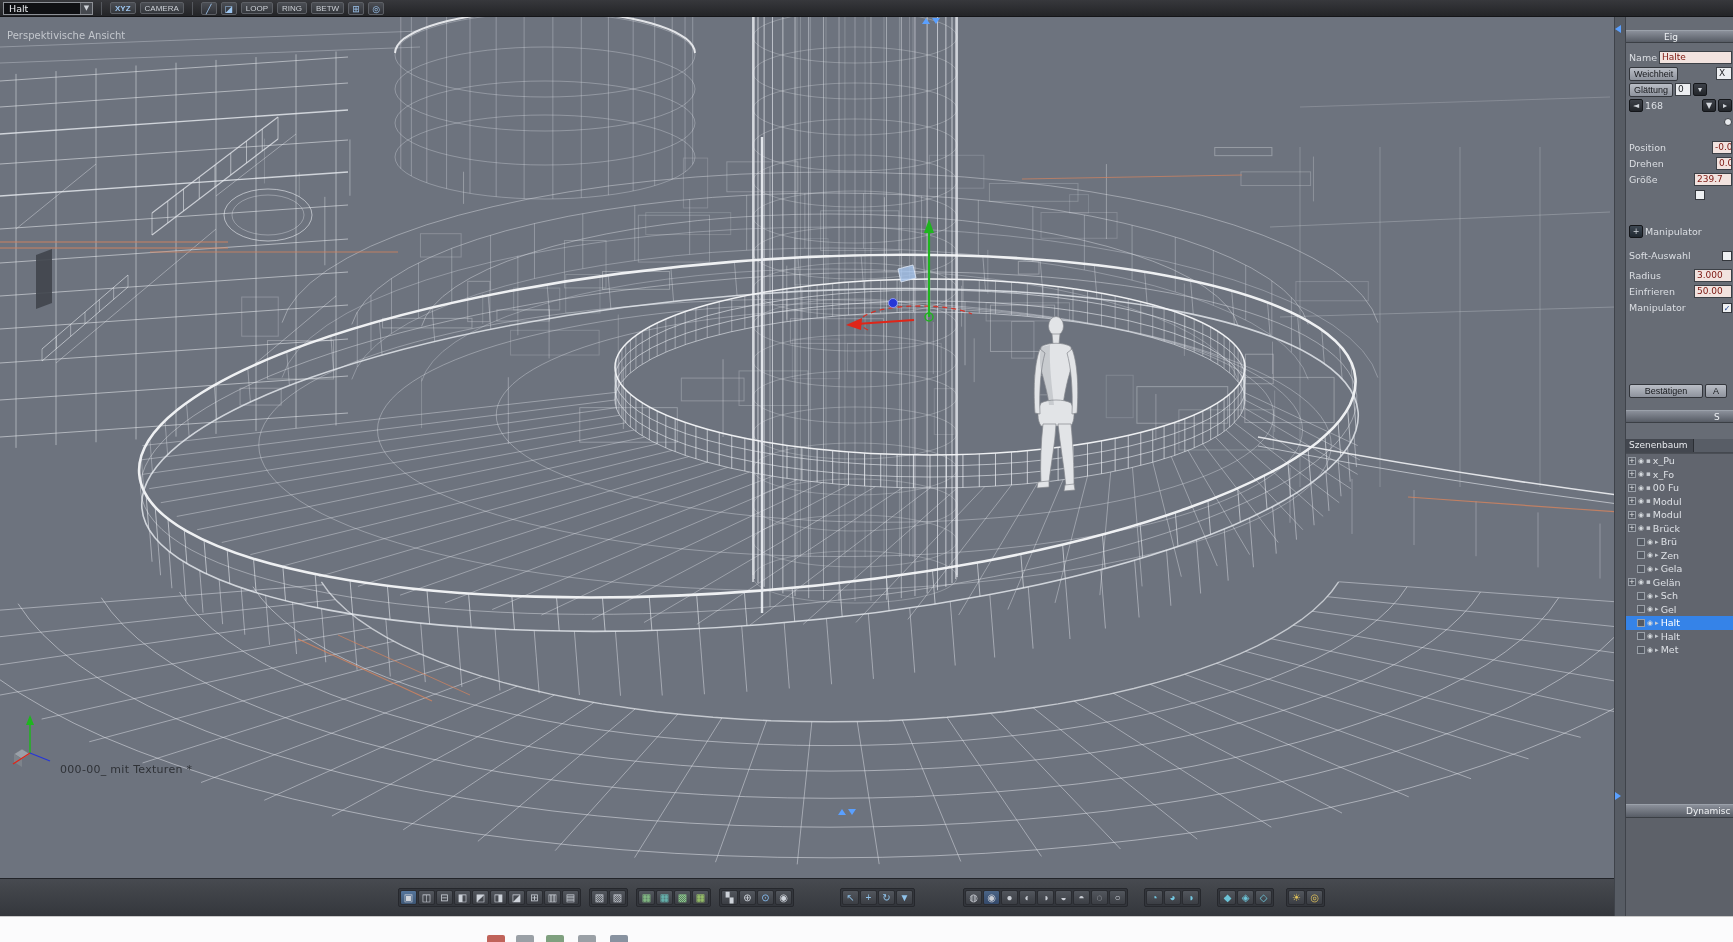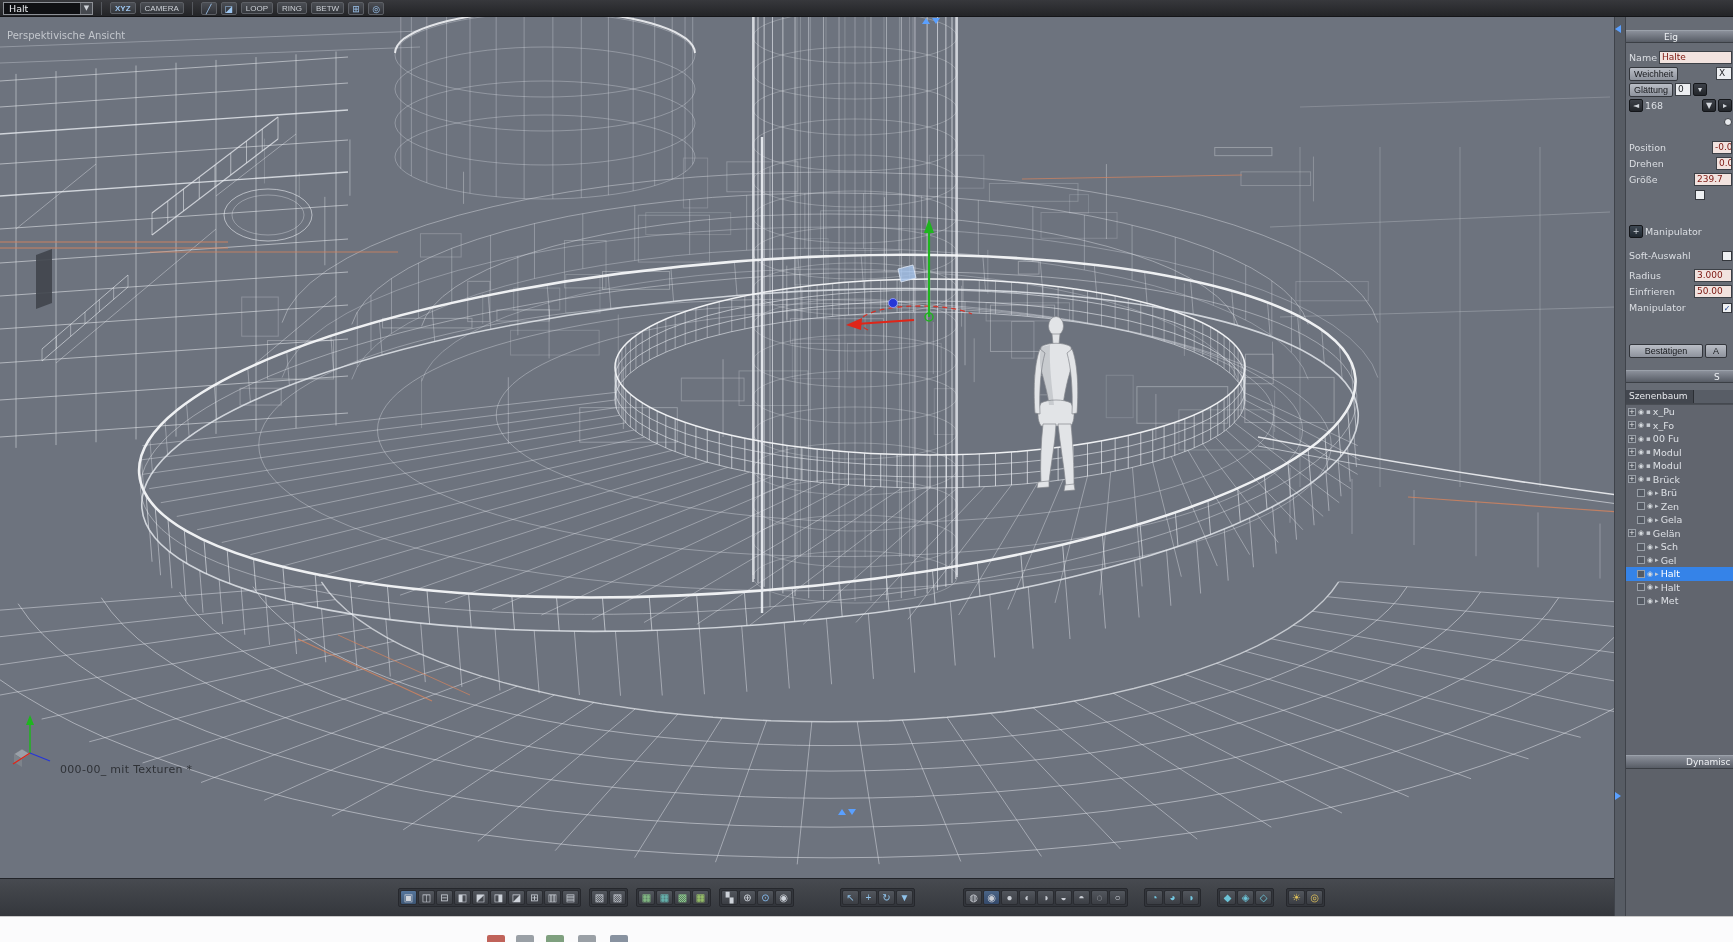--- a/index.html
+++ b/index.html
@@ -47,21 +47,21 @@
     line-height:11px;padding:0 2px;overflow:hidden;white-space:nowrap}
   .pfield.white{background:#eceef1;color:#26282c}
   .pbtn{background:linear-gradient(#babec6,#8e939d);border:1px solid #33363c;border-radius:2px;color:#17191d;
     font-size:9px;height:14px;line-height:12px;padding:0 4px;white-space:nowrap}
   .dicon{width:14px;height:13px;background:linear-gradient(#3d4148,#22252a);border:1px solid #14161a;border-radius:2px;
     color:#d3d7dd;font-size:8px;text-align:center;line-height:12px;flex:0 0 14px}
   .chk{width:10px;height:10px;background:#eef0f2;border:1px solid #34373d;font-size:8px;line-height:9px;
     text-align:center;color:#1c3f8e;flex:0 0 10px}
   .ml{margin-left:auto}
   .circ{width:8px;height:8px;border-radius:50%;background:#e8eaee;border:1px solid #3c4046}
-  #tabrow{display:flex;flex:0 0 13px;margin-top:7px;background:#585d66;border-bottom:1px solid #44484f}
+  #tabrow{display:flex;flex:0 0 13px;margin-top:16px;background:#585d66;border-bottom:1px solid #44484f}
   #scenetab{width:68px;height:13px;background:#43474f;border-right:1px solid #2b2e34;color:#e7e9ed;
     font-size:9px;line-height:12px;padding-left:3px;white-space:nowrap;overflow:hidden}
   #treelist{flex:0 0 351px;background:#61656e;border-top:1px solid #4a4e55;overflow:hidden}
   .trow{display:flex;align-items:center;height:13.5px;font-size:9.5px;color:#dde0e5;gap:2px;
     white-space:nowrap;overflow:hidden}
   .texp{flex:0 0 8px;height:8px;background:#555a63;border:1px solid #9aa0a8;color:#e9ebee;font-size:7px;
     line-height:6px;text-align:center}
   .teye{color:#d6dade;font-size:7px}
   .ttype{color:#c8ccd2;font-size:7px}
   .dynhead{flex:0 0 14px;background:linear-gradient(#8b909a,#575c65);border-top:1px solid #9ba1aa;
@@ -794,21 +794,21 @@
   </div>
   <div class="prow" style="margin-top:1px">
     <span class="plabel">Einfrieren</span>
     <span class="pfield ml" style="width:38px">50.00</span>
   </div>
   <div class="prow" style="margin-top:1px">
     <span class="plabel">Manipulator</span>
     <span class="chk ml">✓</span>
   </div>
 
-  <div class="prow" style="margin-top:28px;flex:0 0 16px">
+  <div class="prow" style="margin-top:68px;flex:0 0 16px">
     <button class="pbtn" style="width:74px">Bestätigen</button>
     <button class="pbtn" style="width:22px">A</button>
   </div>
 
   <div class="phead" style="margin-top:11px;padding-left:88px">S</div>
 
   <div id="tabrow">
     <div id="scenetab">Szenenbaum</div>
   </div>
   <div id="treelist">

